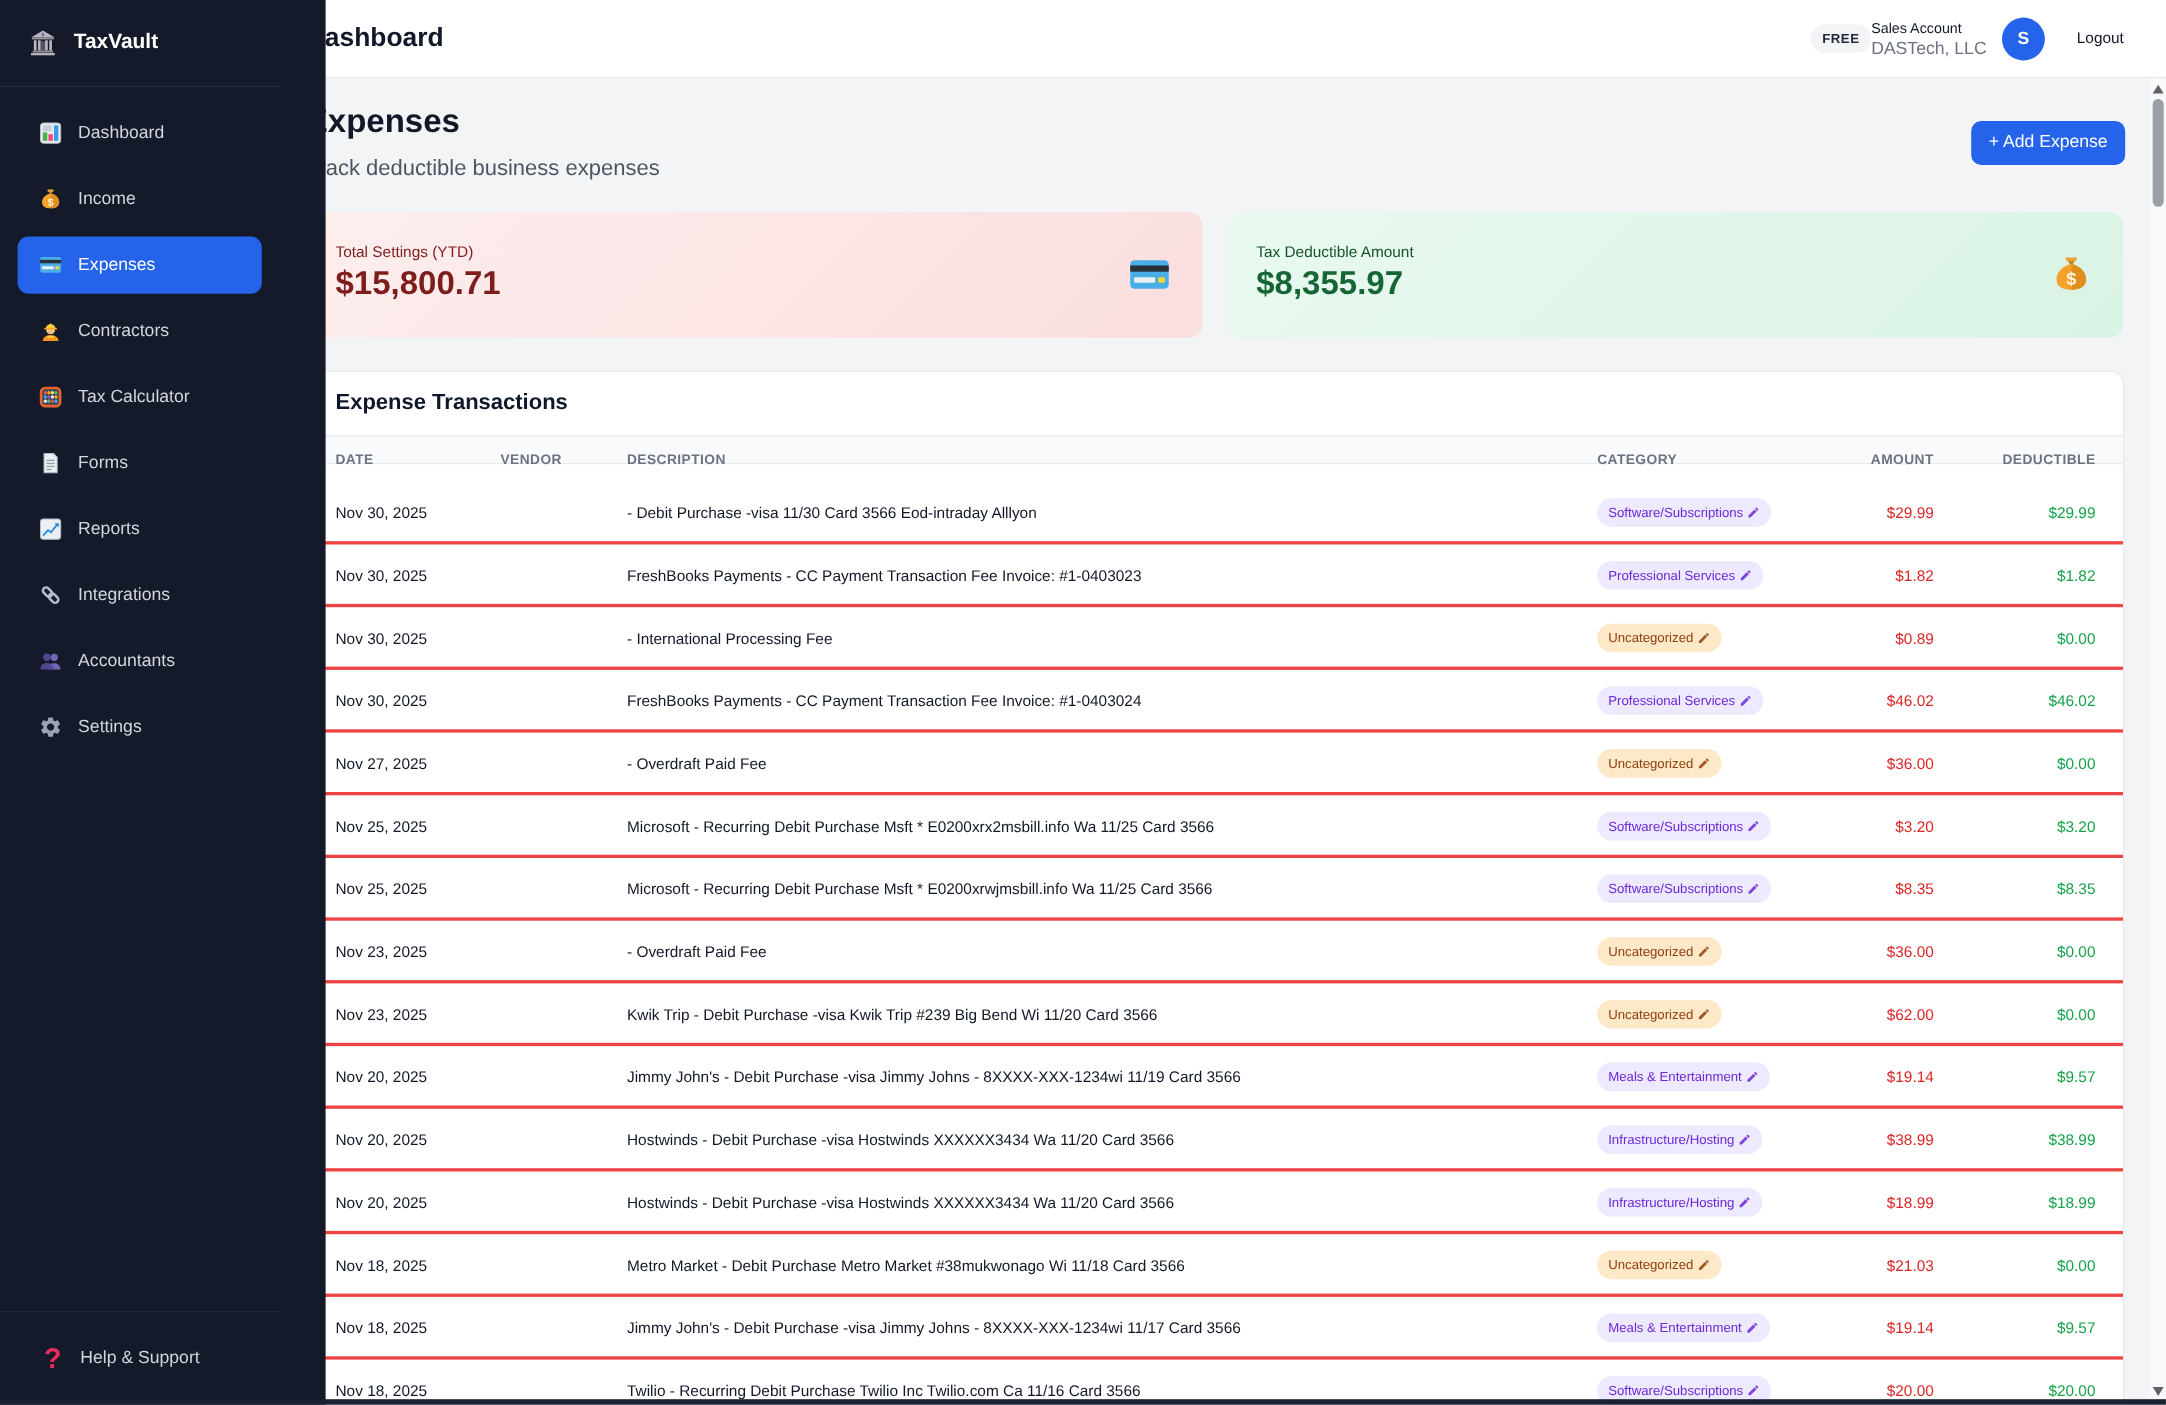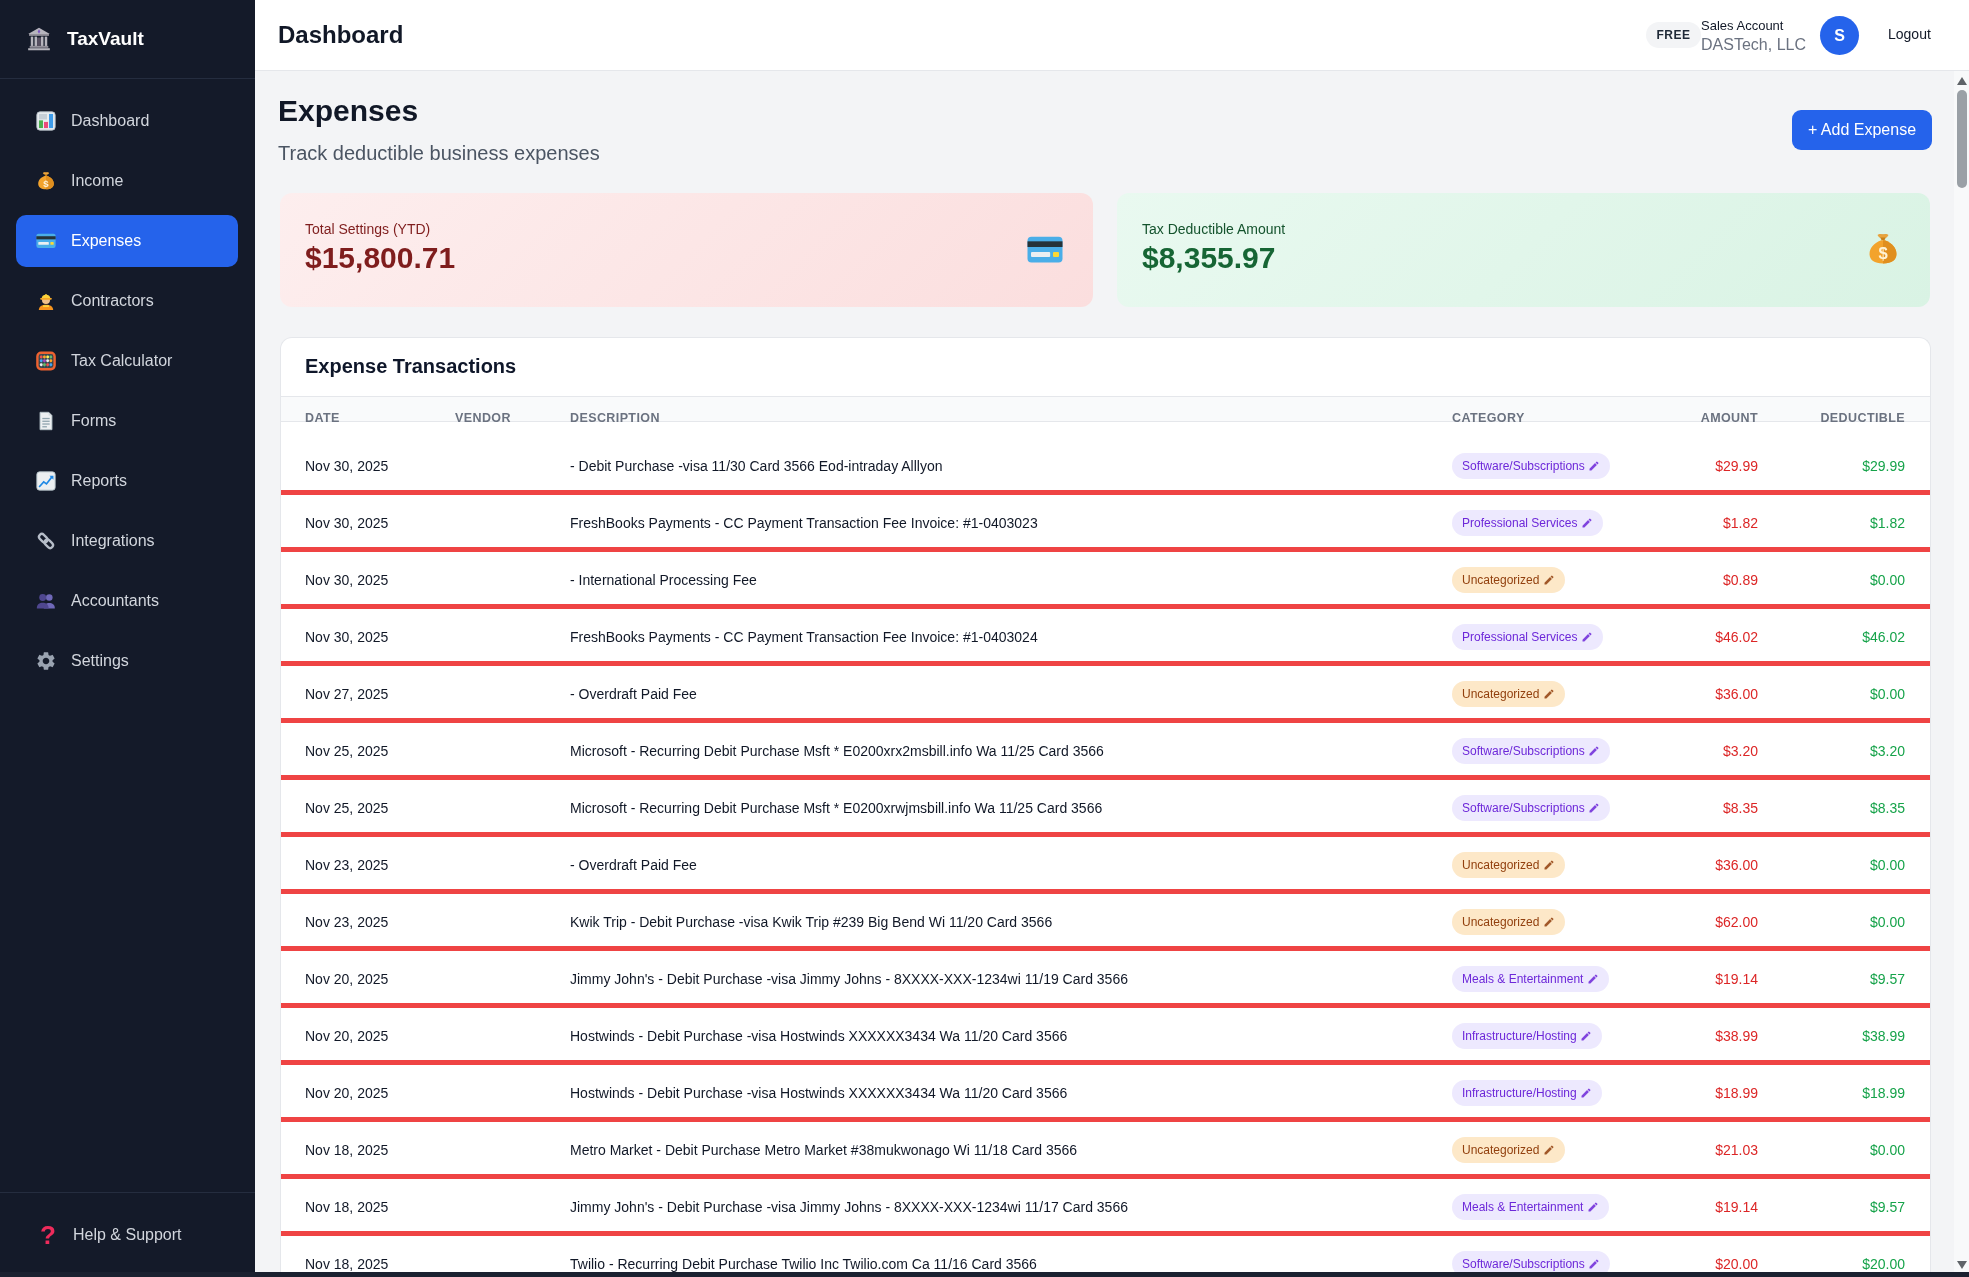--- a/index.html
+++ b/index.html
@@ -1,16 +1,16 @@
 <!DOCTYPE html>
 <html><head><meta charset="utf-8">
 <style>
 * { margin:0; padding:0; box-sizing:border-box; }
 html,body { width:1969px; height:1277px; overflow:hidden; font-family:"Liberation Sans",sans-serif; background:#f3f4f6; }
-#sidebar { position:absolute; left:0; top:0; width:255px; height:1277px; background:#141a29; z-index:5; }
+#sidebar { position:absolute; left:0; top:0; width:296px; height:1277px; background:#141a29; z-index:5; }
 #logo { position:absolute; left:0; top:0; width:255px; height:79px; border-bottom:1px solid #252d3f; display:flex; align-items:center; padding-left:26px; gap:15px; }
 #logo .t { color:#fff; font-size:19px; font-weight:bold; }
 #nav { position:absolute; top:95px; left:16px; width:222px; }
 .nav-item { height:52px; margin-bottom:8px; border-radius:10px; display:flex; align-items:center; padding-left:19px; gap:14px; color:#d2d6dd; font-size:16px; }
 .nav-item.active { background:#2563eb; color:#fff; }
 .nico { width:22px; height:22px; display:flex; }
 #help { position:absolute; left:0; bottom:0; width:255px; height:85px; border-top:1px solid #252d3f; display:flex; align-items:center; padding-left:37px; gap:14px; color:#d2d6dd; font-size:16px; }
 #help .q { color:#ee2b5b; font-weight:bold; font-size:26px; width:22px; text-align:center; }
 #header { position:absolute; left:255px; top:0; width:1714px; height:71px; background:#fff; border-bottom:1px solid #e5e7eb; }
 #header h1 { position:absolute; left:23px; top:21px; font-size:24px; color:#111827; }
@@ -30,21 +30,21 @@
 .card .ic { position:absolute; right:28px; top:37px; }
 #card-pink { left:25px; background:linear-gradient(135deg,#fdeeee,#fbdede); }
 #card-pink .lbl, #card-pink .amt { color:#7f1d1d; }
 #card-green { left:862px; background:linear-gradient(135deg,#e9f9f0,#d9f3e4); }
 #card-green .lbl { color:#14532d; } #card-green .amt { color:#166534; }
 #tcard { position:absolute; left:25px; top:266px; width:1651px; height:1000px; background:#fff; border-radius:12px 12px 0 0; border:1px solid #e5e7eb; border-bottom:none; }
 #tcard h3 { position:absolute; left:24px; top:17px; font-size:20px; color:#0f172a; }
 .thead { position:absolute; left:0; top:58px; width:1649px; height:26px; background:#f9fafb; border-top:1px solid #e5e7eb; border-bottom:1px solid #e5e7eb; font-size:12.5px; font-weight:bold; color:#6b7280; letter-spacing:.4px; }
 .thead div { position:absolute; top:14px; }
 #tbody { position:absolute; left:0; top:100px; width:1649px; }
-.trow { position:relative; height:57px; border-bottom:5px solid #ef4444; font-size:14px; color:#111827; }
+.trow { position:relative; height:57px; border-bottom:3px solid #ef4444; font-size:14px; color:#111827; }
 .trow > div { position:absolute; top:20px; }
 .c-date { left:24px; }
 .c-desc { left:289px; }
 .c-cat { left:1171px; top:15px !important; }
 .c-amt { right:172px; color:#dc2626; }
 .c-ded { right:25px; color:#16a34a; }
 .pill { display:inline-flex; align-items:center; height:26px; padding:0 10px; border-radius:999px; font-size:12px; }
 .pill-p { background:#ede9fe; color:#6d28d9; }
 .pill-o { background:#fde8c8; color:#92400e; }
 #sbar { position:absolute; right:0; top:71px; width:15px; height:1206px; background:#f8f9fa; z-index:10; }

